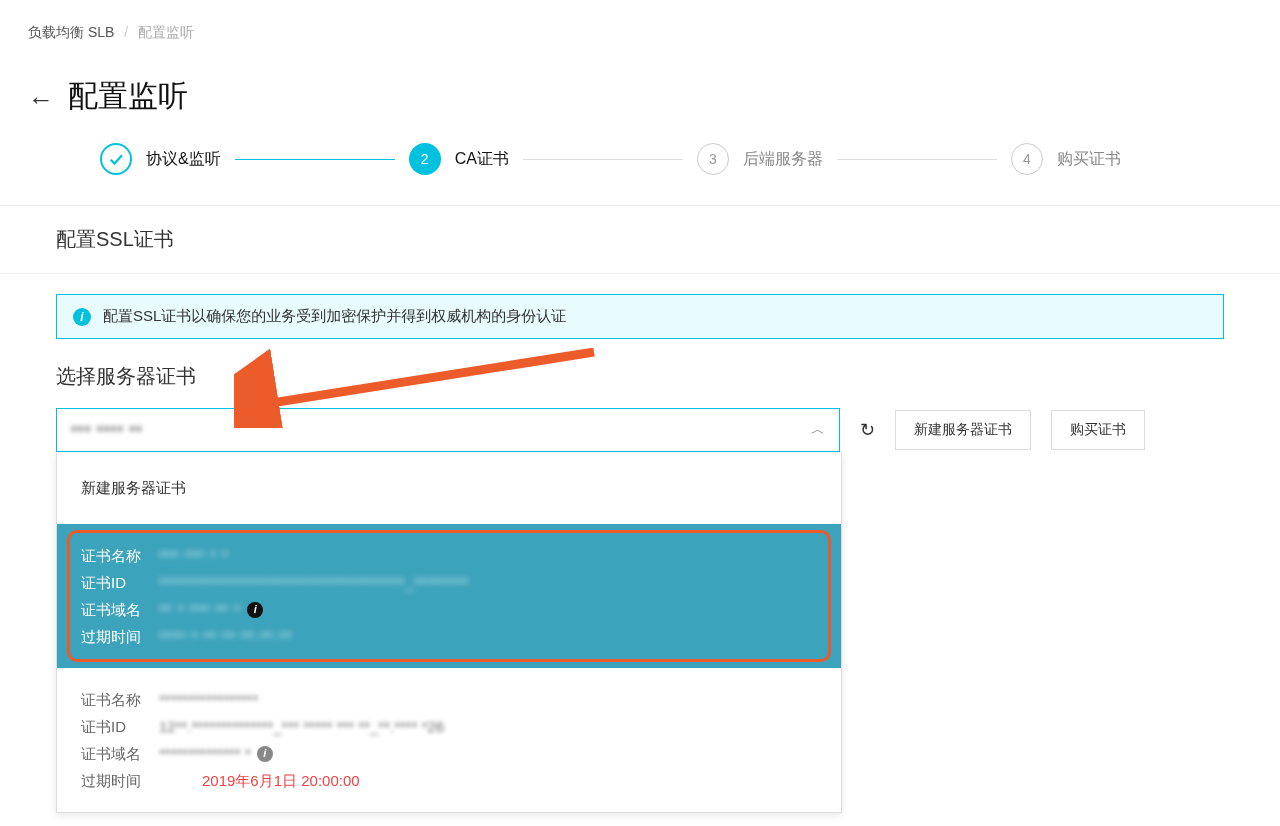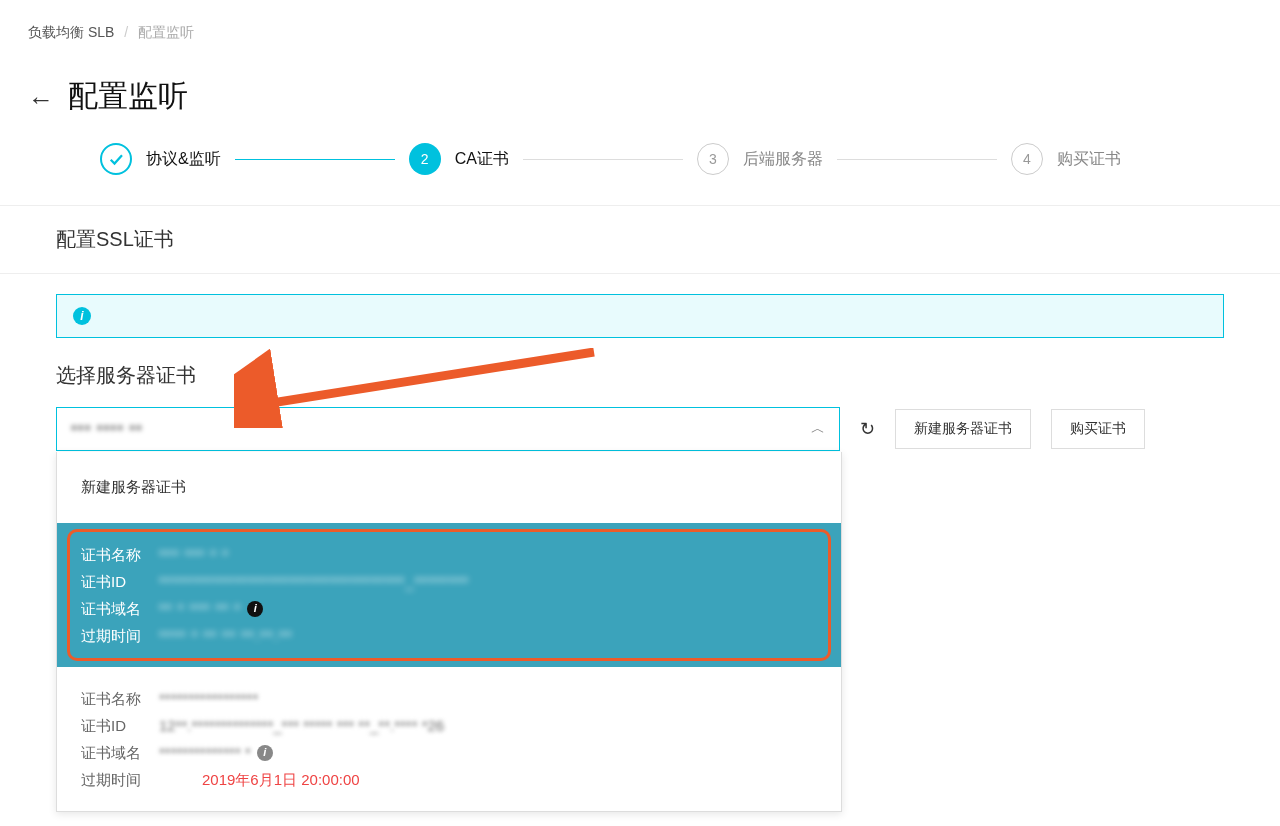--- a/index.html
+++ b/index.html
@@ -275,20 +275,21 @@
     <span class="step-label" style="color:#888">购买证书</span>
   </div>
 </div>
 
 <div class="panel">
   <div class="panel-header">配置SSL证书</div>
   <div class="panel-body">
 
     <div class="alert">
       <span class="alert-icon">i</span>
+      <span>配置SSL证书以确保您的业务受到加密保护并得到权威机构的身份认证</span>
     </div>
 
     <div class="section-label">选择服务器证书</div>
 
     <div class="select-row">
       <div class="select-box">
         <span class="select-value">*** **** **</span>
         <span class="chevron">︿</span>
 
         <div class="dropdown">

